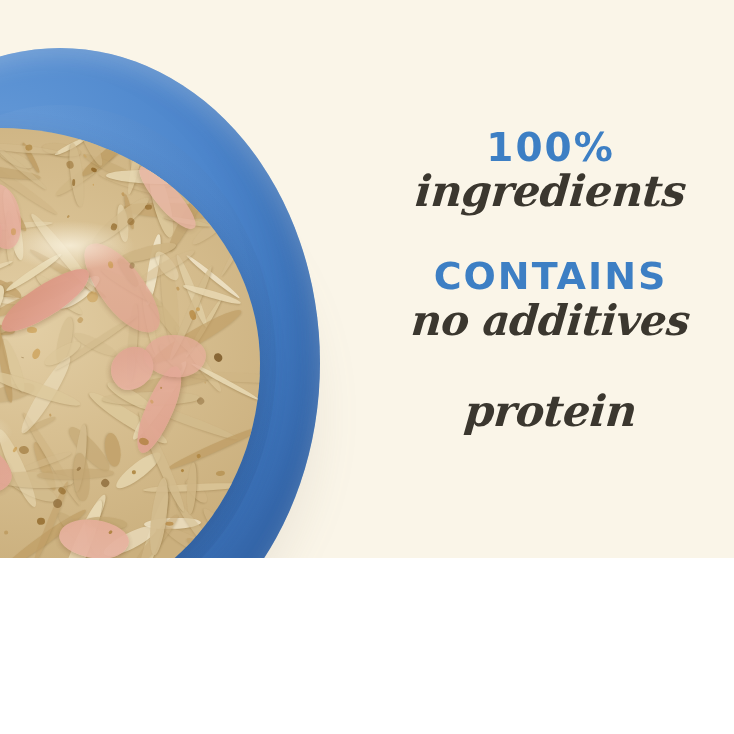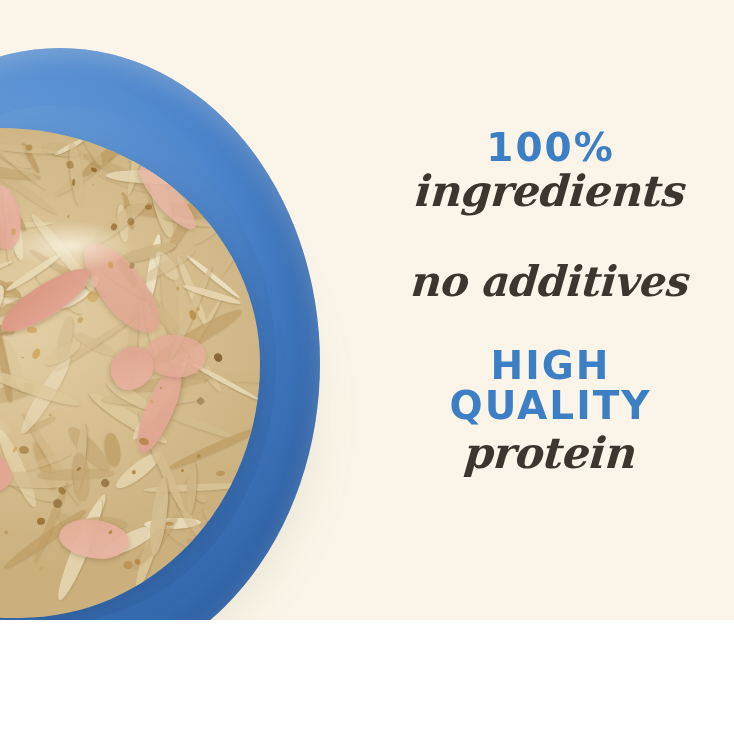--- a/index.html
+++ b/index.html
@@ -9,21 +9,21 @@
     padding: 0;
     background: #ffffff;
   }
   body {
     font-family: "Liberation Sans", sans-serif;
   }
 
   #stage {
     position: relative;
     width: 734px;
-    height: 620px;
+    height: 558px;
     overflow: hidden;
     background: #faf5e8;
   }
 
   
   .photo-pane {
     position: absolute;
     left: 0;
     top: 0;
     width: 367px;
@@ -397,25 +397,24 @@
   <div class="copy-pane">
 
     <div class="benefit benefit-ingredients">
       <div class="headline">
         <span class="ln">100%</span>
       </div>
       <div class="script">ingredients</div>
     </div>
 
     <div class="benefit benefit-additives">
+      <div class="headline">
+        <span class="ln">CONTAINS</span>
+      </div>
       <div class="script">no additives</div>
     </div>
 
     <div class="benefit benefit-protein">
-      <div class="headline">
-        <span class="ln">HIGH</span>
-        <span class="ln">QUALITY</span>
-      </div>
       <div class="script">protein</div>
     </div>
 
   </div>
 </div>
 
 </body></html>

